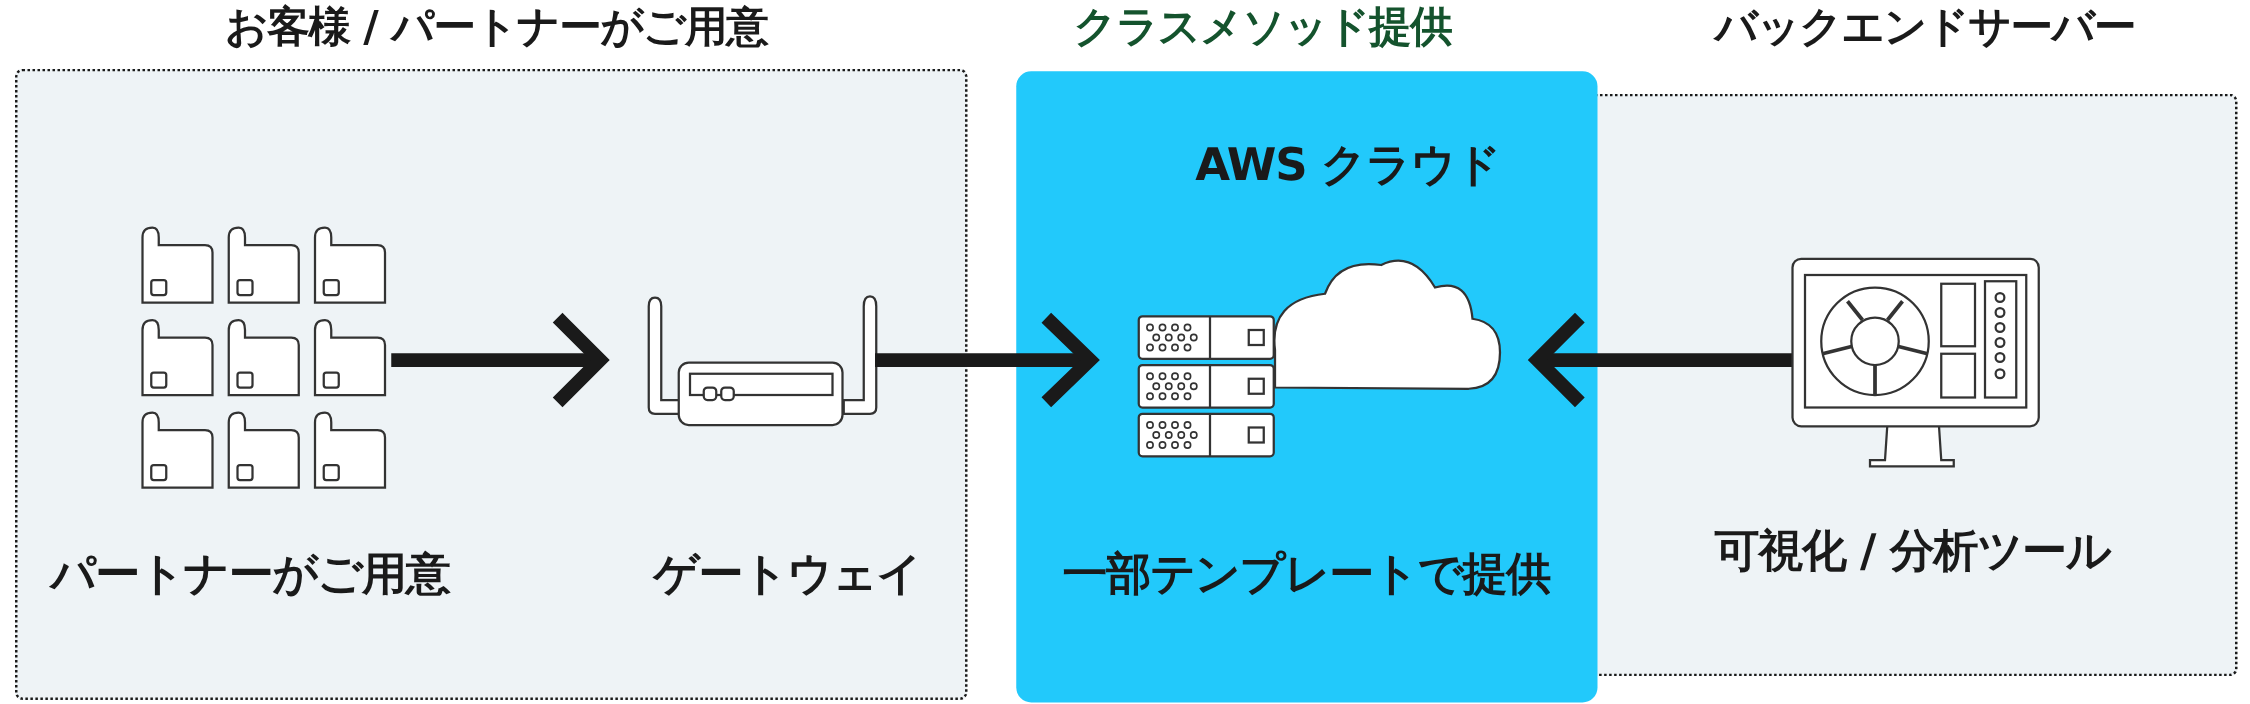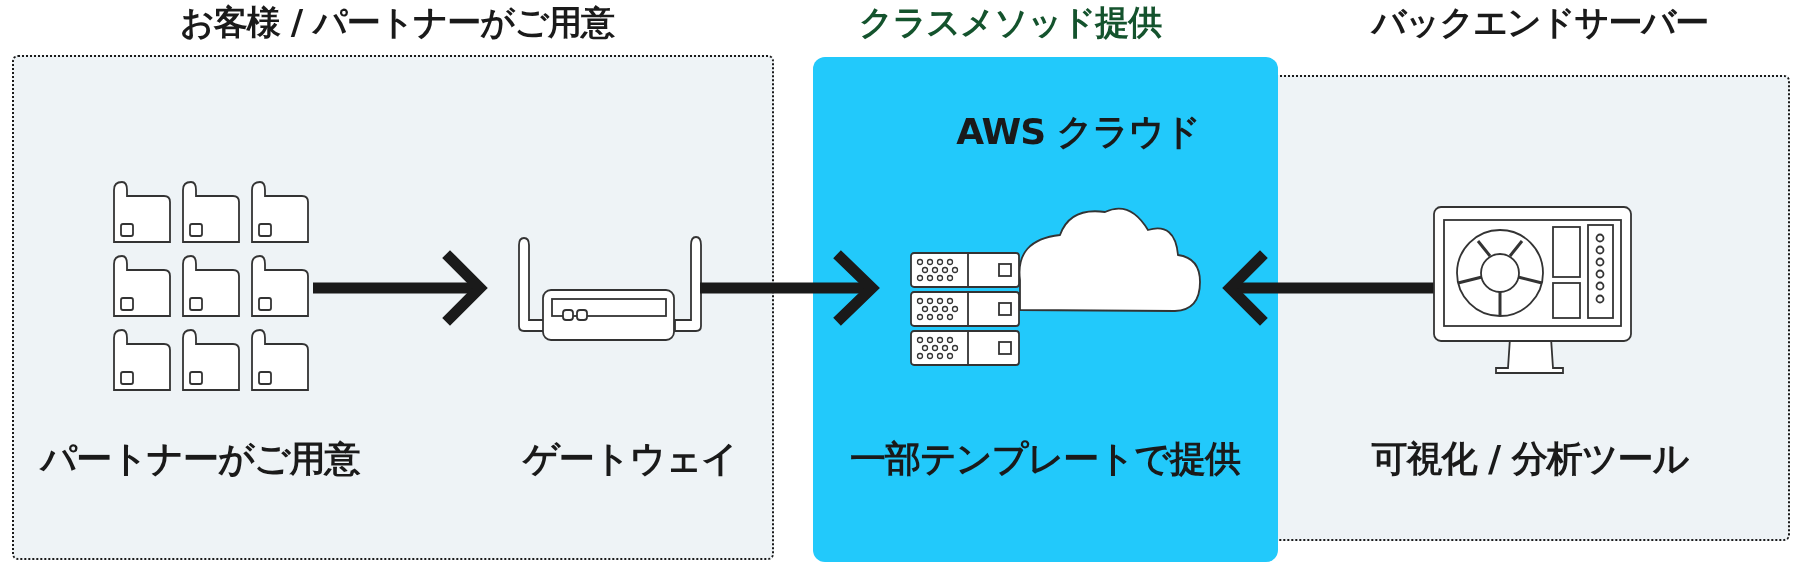--- a/index.html
+++ b/index.html
@@ -20,21 +20,21 @@
 <div class="heading" style="left:1300px; width:480px;">バックエンドサーバー</div>
 
 <div class="panel" style="left:12px; top:55px; width:762px; height:505px;"></div>
 <div class="panel" style="left:1250px; top:75px; width:540px; height:466px;"></div>
 <div class="aws" style="left:813px; top:57px; width:465px; height:505px;"></div>
 
 <div class="label" style="left:860px; top:108px; width:340px;text-align:right;">AWS クラウド</div>
 <div class="label" style="left:40px; top:435px; width:320px;">パートナーがご用意</div>
 <div class="label" style="left:500px; top:435px; width:260px;">ゲートウェイ</div>
 <div class="label" style="left:840px; top:435px; width:410px;">一部テンプレートで提供</div>
-<div class="label" style="left:1330px; top:435px; width:400px;text-align:center;">可視化 / 分析ツール</div>
+<div class="label" style="left:1330px; top:417px; width:400px;text-align:center;">可視化 / 分析ツール</div>
 
 <svg class="overlay" width="1800" height="563" viewBox="0 0 1800 563">
   <defs>
     <g id="sensor">
       <path d="M2,60 L2,8 Q2,0 10,0 Q15,0 15,8 L15,14 L52,14 Q58,14 58,20 L58,60 Z" fill="#fff" stroke="#333" stroke-width="1.8"></path>
       <rect x="9" y="42" width="12" height="12" rx="2" fill="#fff" stroke="#333" stroke-width="1.8"></rect>
     </g>
     <g id="server-unit">
       <rect x="0" y="0" width="108" height="34" rx="3" fill="#fff" stroke="#333" stroke-width="1.8"></rect>
       <line x1="57" y1="0" x2="57" y2="34" stroke="#333" stroke-width="1.8"></line>

